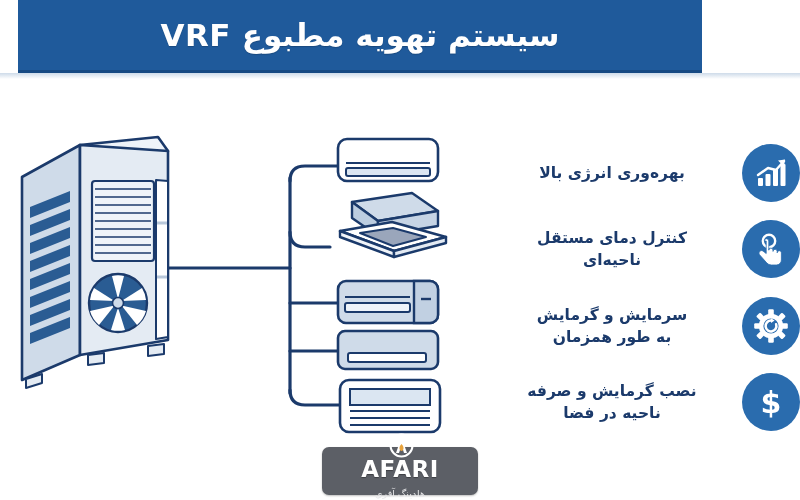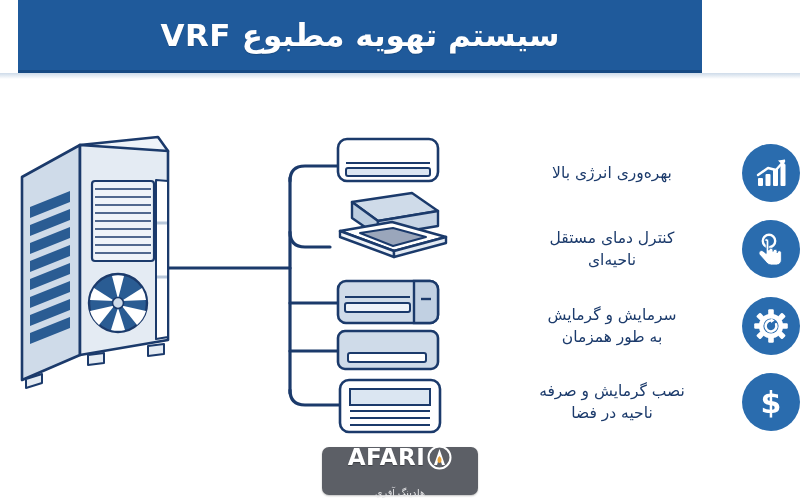--- a/index.html
+++ b/index.html
@@ -56,35 +56,35 @@
   .benefit-icon{
     width:58px;height:58px;flex:0 0 58px;
     border-radius:50%;
     background:#2a6cae;
     display:flex;align-items:center;justify-content:center;
     margin-left:4px;
   }
   .benefit-icon svg{display:block;}
   .benefit-text{
     flex:1 1 auto;text-align:center;
-    color:#1b3a6b;font-size:15.5px;font-weight:normal;line-height:1.45;
+    color:#1b3a6b;font-size:15.5px;font-weight:bold;line-height:1.45;
     padding-right:6px;padding-left:14px;
   }
   .benefit-text .l2{display:block;}
 
   
   .logo{
     position:absolute;left:50%;transform:translateX(-50%);
     top:447px;width:156px;height:48px;
     background:#5c5f66;
     border-radius:7px;
     display:flex;flex-direction:column;align-items:center;justify-content:center;
     box-shadow:0 1px 2px rgba(0,0,0,.25);
   }
-  .logo-row{display:flex;flex-direction:row;align-items:center;justify-content:center;height:27px;}
+  .logo-row{display:flex;flex-direction:column;align-items:center;justify-content:center;height:27px;}
   .logo-mark{width:25px;height:25px;flex:0 0 25px;margin-left:2px;}
   .logo-word{
     color:#ffffff;font-size:23px;font-weight:bold;letter-spacing:.5px;
     font-family:"DejaVu Sans","Liberation Sans",sans-serif;
     line-height:1;direction:ltr;
     text-shadow:0 1px 1px rgba(0,0,0,.35);
   }
   .logo-sub{
     color:#e8e8ea;font-size:9.5px;line-height:1;margin-top:18px;white-space:nowrap;
   }

